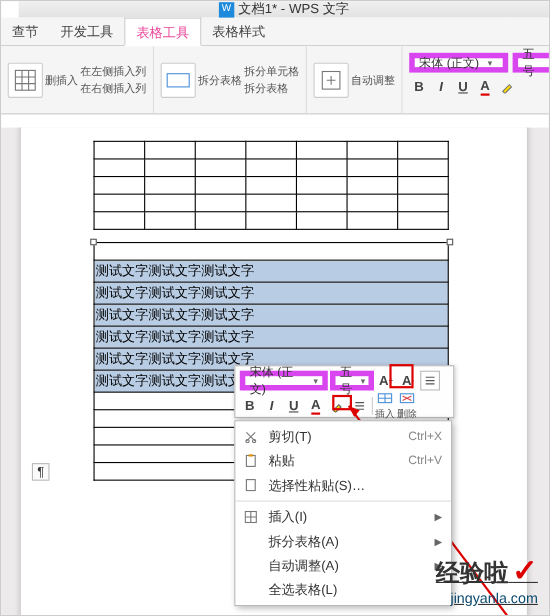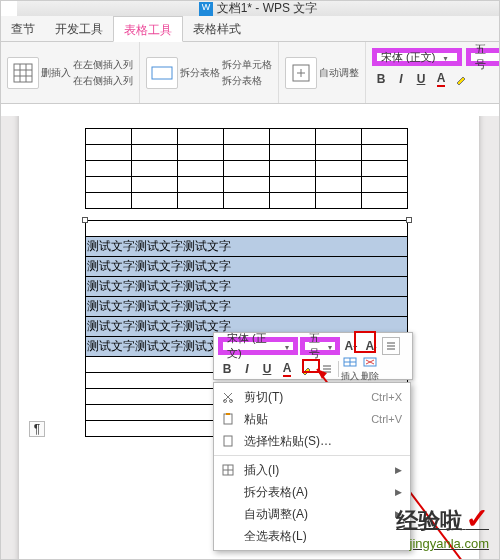--- a/index.html
+++ b/index.html
@@ -34,21 +34,21 @@
   .ctx{position:absolute;left:212px;top:266px;width:198px;border:1px solid #b9b9b9;background:#fff;box-shadow:2px 2px 6px rgba(0,0,0,0.3);padding:3px 0;}
   .ctx .item{display:flex;align-items:center;height:22px;padding:0 8px 0 6px;gap:8px;}
   .ctx .ic{width:16px;height:16px;display:flex;align-items:center;justify-content:center;}
   .ctx .arrow{margin-left:auto;color:#666;font-size:9px;}
   .ctx .sc{margin-left:auto;color:#888;font-size:11px;}
   .ctx .sep{border-top:1px solid #ddd;margin:3px 0;}
   .arrow-line{position:absolute;pointer-events:none;}
   .watermark{position:absolute;right:10px;bottom:8px;text-align:right;text-decoration:underline;}
   .watermark .big{font-size:22px;font-weight:bold;color:#333;}
   .chk{color:#d00;font-size:28px;font-weight:bold;}
-  .watermark .small{font-size:13px;color:#4d7c0f;}
+  .watermark .small{font-size:13px;color:#0c4a6e;}
   .sel-handles{position:absolute;width:6px;height:6px;background:#fff;border:1px solid #555;}
   .parabox{position:absolute;left:28px;top:305px;width:16px;height:16px;border:1px solid #b9b9b9;background:#fafafa;display:flex;align-items:center;justify-content:center;}
 </style>
 </head>
 <body>
 <div id="stage">
 
 <div class="titlebar">
   <span class="icon"></span>
   <span class="titletext">文档1* - WPS 文字</span>

